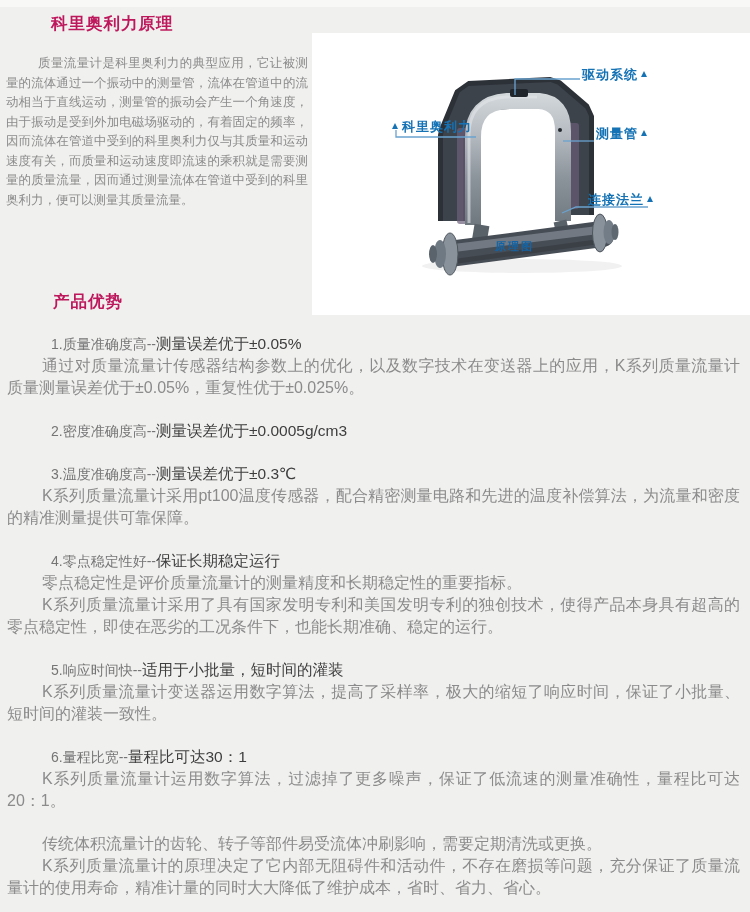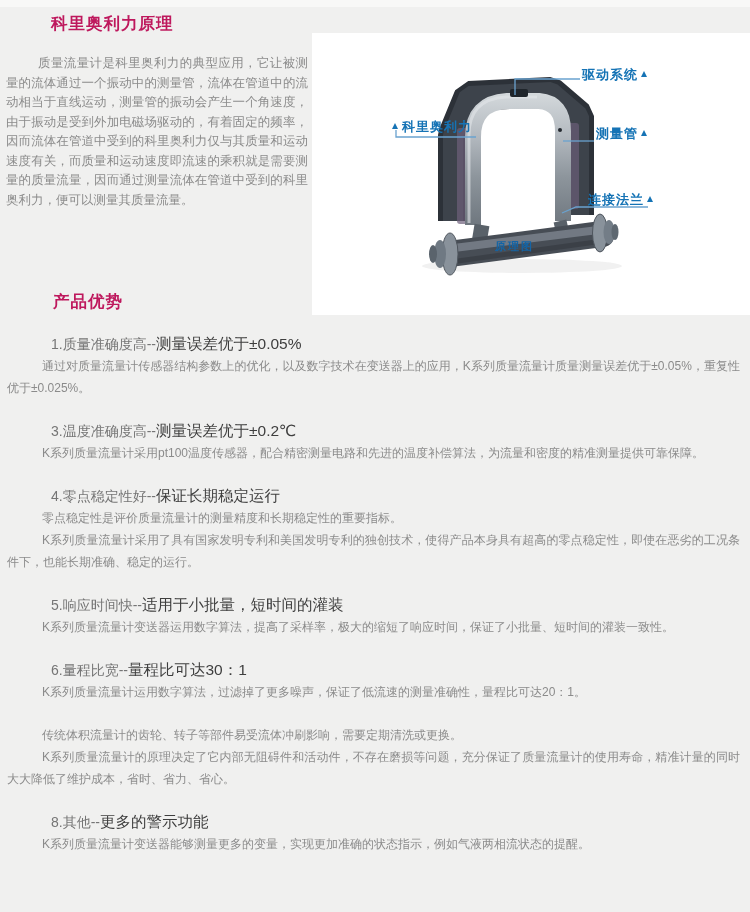--- a/index.html
+++ b/index.html
@@ -54,21 +54,21 @@
 
   
   .advantages{position:absolute;left:7px;top:288px;width:733px;}
   .advantages h2{position:static;margin:3px 0 0 46px;}
   .adv-list{margin-top:20px;}
   .adv-item{margin-bottom:21px;}
   .adv-head{line-height:22px;margin-left:44px;white-space:nowrap;}
   .adv-head .pre{font-size:14px;color:#757575;}
   .adv-head .hl{font-size:15.5px;font-weight:normal;color:#3e3e3e;}
   .adv-item p{
-    margin:0;font-size:12px;line-height:22px;color:#8b8b8b;
+    margin:0;font-size:16px;line-height:22px;color:#8b8b8b;
     text-indent:35px;text-align:justify;
   }
 </style>
 </head>
 <body>
 
 <div class="page">
   <div class="top-strip"></div>
 
   <h1 class="sec-title principle-title">科里奥利力原理</h1>
@@ -141,24 +141,29 @@
     <h2 class="sec-title">产品优势</h2>
     <div class="adv-list">
 
       <div class="adv-item">
         <div class="adv-head">
           <span class="pre">1.质量准确度高--</span><span class="hl">测量误差优于±0.05%</span>
         </div>
         <p>通过对质量流量计传感器结构参数上的优化，以及数字技术在变送器上的应用，K系列质量流量计质量测量误差优于±0.05%，重复性优于±0.025%。</p>
       </div>
 
-
-      <div class="adv-item">
-        <div class="adv-head">
-          <span class="pre">3.温度准确度高--</span><span class="hl">测量误差优于±0.2℃</span>
+      <div class="adv-item">
+        <div class="adv-head">
+          <span class="pre">2.密度准确度高--</span><span class="hl">测量误差优于±0.0005g/cm3</span>
+        </div>
+      </div>
+
+      <div class="adv-item">
+        <div class="adv-head">
+          <span class="pre">3.温度准确度高--</span><span class="hl">测量误差优于±0.3℃</span>
         </div>
         <p>K系列质量流量计采用pt100温度传感器，配合精密测量电路和先进的温度补偿算法，为流量和密度的精准测量提供可靠保障。</p>
       </div>
 
       <div class="adv-item">
         <div class="adv-head">
           <span class="pre">4.零点稳定性好--</span><span class="hl">保证长期稳定运行</span>
         </div>
         <p>零点稳定性是评价质量流量计的测量精度和长期稳定性的重要指标。</p>
         <p>K系列质量流量计采用了具有国家发明专利和美国发明专利的独创技术，使得产品本身具有超高的零点稳定性，即使在恶劣的工况条件下，也能长期准确、稳定的运行。</p>

